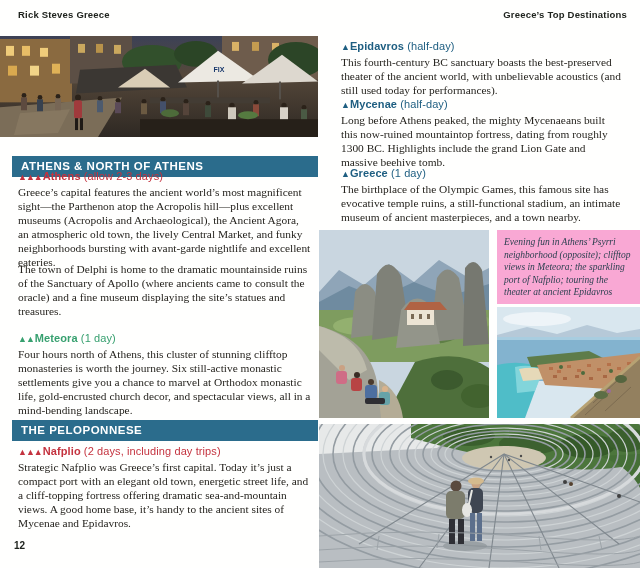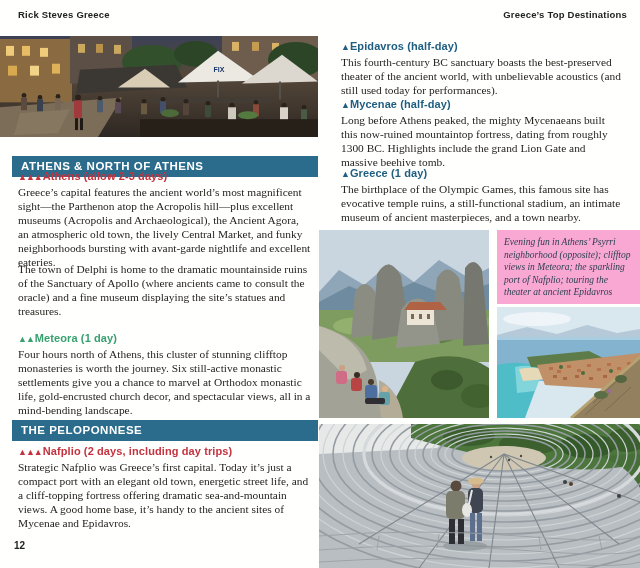--- a/index.html
+++ b/index.html
@@ -23,21 +23,21 @@
   .banner{position:absolute;left:12px;width:306px;height:21px;background:#2b6c8c;
           color:#ffffff;font:bold 11.5px/21px "Liberation Sans",sans-serif;
           letter-spacing:.5px;padding-left:9px;box-sizing:border-box;}
 
   
   .entry{position:absolute;}
   .entry.lcol{left:18px;width:294px;}
   .entry.rcol{left:341px;width:283px;}
   .entry h3{margin:0;font:bold 11px/13px "Liberation Sans",sans-serif;letter-spacing:.1px;}
   .entry h3 .tri{font-size:9px;letter-spacing:-1px;margin-right:1px;}
-  .entry h3 .dur{font-weight:bold;}
+  .entry h3 .dur{font-weight:normal;}
   .entry p{margin:2px 0 0;font:11.4px/13.9px "Liberation Serif",serif;color:#26241f;
            text-align:left;}
   .c-red{color:#c4333f;}
   .c-green{color:#37a06f;}
   .c-blue{color:#1e5e81;}
 
   
   .caption-box{position:absolute;left:497px;top:230px;width:143px;height:74px;
                background:#f9a8d4;box-sizing:border-box;padding:6px 7px;
                font:italic 9.5px/12.6px "Liberation Serif",serif;color:#2c4050;}

